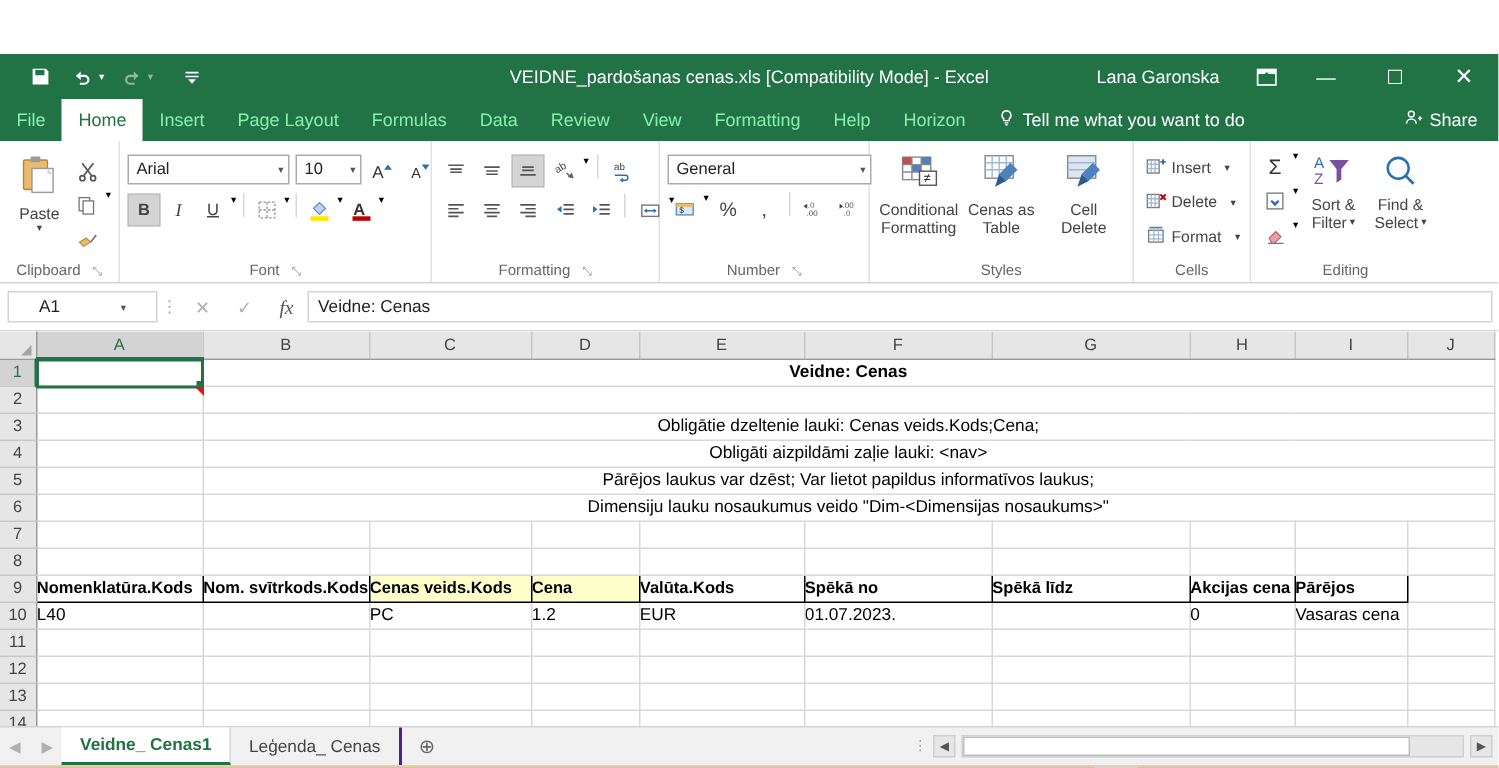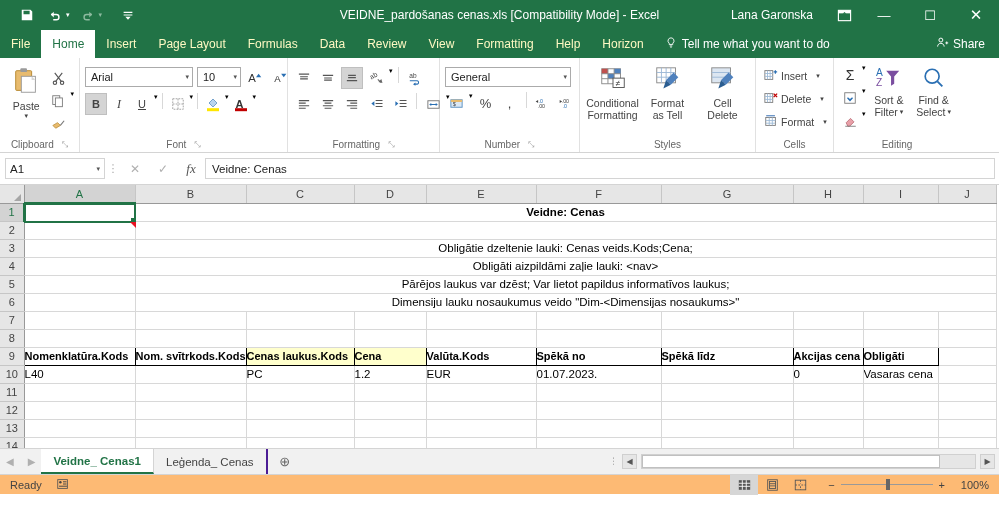--- a/index.html
+++ b/index.html
@@ -8,21 +8,21 @@
     width: 999px; height: 512px;
     overflow: hidden;
     font-family: "Liberation Sans", sans-serif;
     background: #fff;
   }
   .app { width: 999px; height: 512px; position: relative; }
 
   
   .titlebar {
     height: 30px; background: #217346; color: #fff;
-    display: flex; align-items: center; position: relative;
+    display: flex; align-items: center; position: relative; margin-top: 36px;
   }
   .qat { display: flex; align-items: center; padding-left: 14px; gap: 2px; }
   .qat-btn {
     width: 26px; height: 22px; display: flex; align-items: center; justify-content: center;
     color: #fff; font-size: 13px; line-height: 1;
   }
   .qat-btn.dim { color: #8dba9f; }
   .qat-caret { font-size: 7px; margin-left: -4px; padding-right: 3px; }
   .title-text {
     position: absolute; left: 0; right: 0; text-align: center;
@@ -41,21 +41,21 @@
   }
   .win-btn.close { font-size: 15px; }
 
   
   .tabsrow {
     height: 28px; background: #217346; display: flex; align-items: stretch;
     position: relative;
   }
   .rtab {
     padding: 0 11px; display: flex; align-items: center;
-    font-size: 12px; color: #fef9c3; white-space: nowrap;
+    font-size: 12px; color: #86efac; white-space: nowrap;
   }
   .rtab.active { background: #fff; color: #217346; font-weight: normal; }
   .tellme {
     display: flex; align-items: center; gap: 5px; padding: 0 10px;
     font-size: 12px; color: #fff;
   }
   .share {
     margin-left: auto; display: flex; align-items: center; gap: 4px;
     padding: 0 14px 0 8px; font-size: 12px; color: #fff;
   }
@@ -111,21 +111,21 @@
     text-align: center;
   }
 
   
   .fbar {
     height: 32px; background: #fff; display: flex; align-items: center;
     border-bottom: 1px solid #d4d4d4; padding: 0 0 0 5px; gap: 0;
   }
   .namebox {
     width: 100px; height: 21px; border: 1px solid #d4d4d4; background: #fff;
-    display: flex; align-items: center; padding: 0 4px;
+    display: flex; align-items: center; padding: 0 20px;
     font-size: 11.5px; color: #222;
   }
   .namebox .nv { flex: 1; }
   .namebox .nd { font-size: 7px; color: #555; }
   .fb-sep { width: 16px; text-align: center; color: #aaa; font-size: 11px; }
   .fb-icons { display: flex; align-items: center; gap: 0; }
   .fb-ic {
     width: 28px; height: 22px; display: flex; align-items: center; justify-content: center;
     font-size: 12px; color: #b0b0b0;
   }
@@ -507,21 +507,21 @@
         </div>
       </div>
       <div class="rgroup-label">
         <span>Formatting</span>
         <span class="dlg-launcher">⤡</span>
       </div>
     </div>
 
     <div class="rgroup" style="width:140px">
       <div class="rgroup-body" style="flex-direction:column;gap:5px;padding-top:6px">
-        <div class="combo" style="width:126px">
+        <div class="combo" style="width:136px">
           <span class="cv">General</span>
           <span class="cd">▾</span>
         </div>
         <div class="row2" style="gap:2px">
           <div class="icobtn">
             <svg width="15" height="15" viewBox="0 0 16 16">
                 <rect x="2" y="4" width="12" height="8" fill="#dbe8f5" stroke="#5a8fc0"></rect>
                 <rect x="2" y="4" width="12" height="2.4" fill="#e8bb6e"></rect>
                 <text x="4" y="11" font-size="6" fill="#444" font-family="Liberation Sans">$</text>
               </svg>
@@ -570,21 +570,21 @@
         </div>
         <div class="vbtn">
           <span>
             <svg width="30" height="30" viewBox="0 0 32 32">
               <rect x="4" y="3" width="20" height="16" fill="#fff" stroke="#8a8a8a"></rect>
               <path stroke="#9db9d6" d="M4 8h20M4 13h20M9 3v16M14 3v16M19 3v16"></path>
               <path fill="#4f81bd" d="M14 16l8-8 5 5-8 8z"></path>
               <path fill="#2a5d91" d="M11 25l3-9 5 5z"></path>
             </svg>
           </span>
-          <span>Format as Tell</span>
+          <span>Cenas as Table</span>
         </div>
         <div class="vbtn">
           <span>
             <svg width="30" height="30" viewBox="0 0 32 32">
               <rect x="4" y="3" width="20" height="16" fill="#dce6f1" stroke="#8a8a8a"></rect>
               <path stroke="#9db9d6" d="M4 8h20M4 13h20"></path>
               <path fill="#4f81bd" d="M14 16l8-8 5 5-8 8z"></path>
               <path fill="#2a5d91" d="M11 25l3-9 5 5z"></path>
             </svg>
           </span>
@@ -803,27 +803,27 @@
         <td class="cell"></td>
         <td class="cell"></td>
         <td class="cell"></td>
         <td class="cell"></td>
       </tr>
 
       <tr>
         <td class="rowhdr">9</td>
         <td class="cell hdr9">Nomenklatūra.Kods</td>
         <td class="cell hdr9">Nom. svītrkods.Kods</td>
-        <td class="cell hdr9 yel">Cenas laukus.Kods</td>
+        <td class="cell hdr9 yel">Cenas veids.Kods</td>
         <td class="cell hdr9 yel">Cena</td>
         <td class="cell hdr9">Valūta.Kods</td>
         <td class="cell hdr9">Spēkā no</td>
         <td class="cell hdr9">Spēkā līdz</td>
         <td class="cell hdr9">Akcijas cena</td>
-        <td class="cell hdr9">Obligāti</td>
+        <td class="cell hdr9">Pārējos</td>
         <td class="cell"></td>
       </tr>
 
       <tr>
         <td class="rowhdr">10</td>
         <td class="cell">L40</td>
         <td class="cell"></td>
         <td class="cell">PC</td>
         <td class="cell" style="position:relative">1.2</td>
         <td class="cell">EUR</td>

